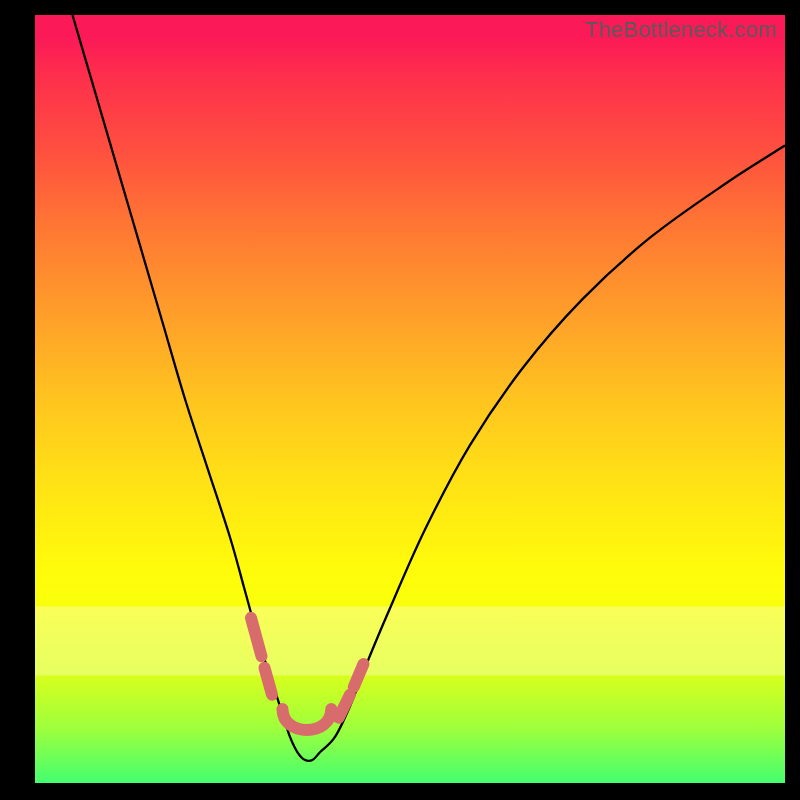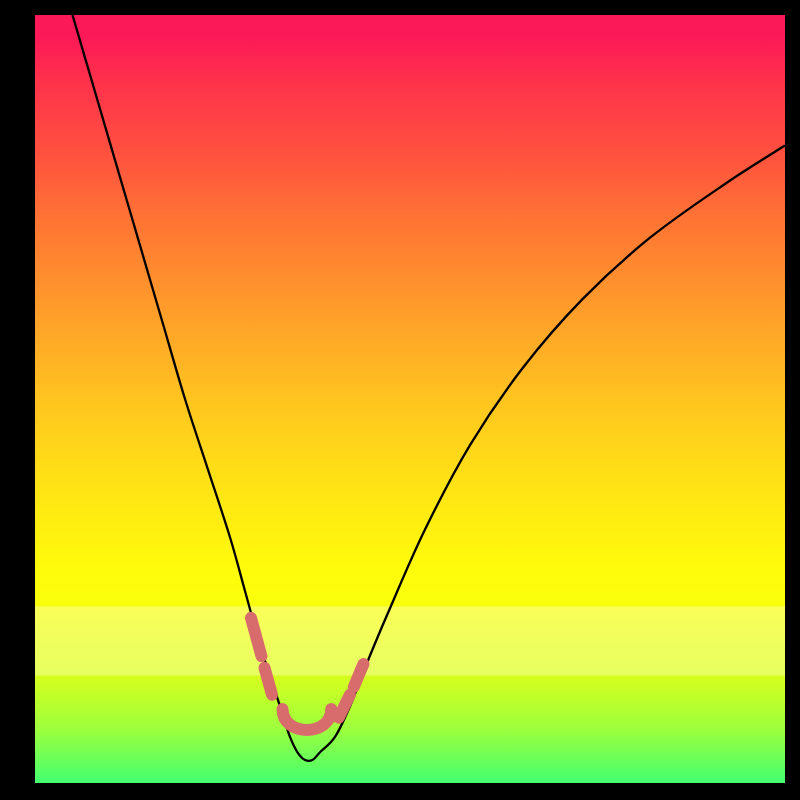--- a/index.html
+++ b/index.html
@@ -55,20 +55,21 @@
     left: 0; top: 0;
     width: 100%; height: 100%;
     overflow: visible;
   }
 </style>
 </head>
 <body>
 
 <div class="frame">
   <div class="plot">
+    <div class="watermark">TheBottleneck.com</div>
 
     <svg class="curves" viewBox="0 0 750 768" preserveAspectRatio="none">
       <g>
         <rect id="paleBand" x="0" width="750" fill="rgba(255,255,210,0.38)" y="591.36" height="69.12"></rect>
       </g>
       <path id="mainCurve" fill="none" stroke="#000" stroke-width="2.3" d="M 37.5,0 C 41.25,12.799999999999992 52.5,51.199999999999974 60,76.79999999999995 C 67.5,102.39999999999993 75,127.99999999999989 82.5,153.5999999999999 C 90,179.19999999999993 97.50000000000001,204.80000000000007 105.00000000000001,230.4000000000001 C 112.50000000000001,256.0000000000001 120.00000000000001,281.6000000000001 127.50000000000001,307.20000000000005 C 135,332.8 142.5,359.68 150,384 C 157.5,408.32 165,430.08 172.5,453.12 C 180,476.16 188.75,501.76 195,522.24 C 201.25,542.72 205.00000000000003,558.08 210.00000000000003,576 C 215.00000000000003,593.92 220,613.12 225,629.76 C 230,646.4 236.25,664.32 240,675.84 C 243.75,687.36 245,691.2 247.5,698.88 C 250,706.56 252.50000000000003,715.52 255.00000000000003,721.92 C 257.5,728.3199999999999 260,733.4399999999999 262.5,737.28 C 265,741.12 267.5,743.6800000000001 270,744.96 C 272.5,746.24 275,746.24 277.5,744.96 C 280,743.6800000000001 281.25,741.12 285,737.28 C 288.75,733.4399999999999 295,729.5999999999999 300,721.92 C 305,714.24 310,702.72 315,691.2 C 320,679.6800000000001 323.75,668.16 330,652.8 C 336.25,637.4399999999999 342.5,622.0799999999999 352.5,599.04 C 362.5,576 376.25,542.7199999999999 390,514.56 C 403.75,486.4 418.74999999999994,456.96 434.99999999999994,430.08 C 451.24999999999994,403.2 468.75,377.59999999999997 487.5,353.28 C 506.25,328.96 526.25,305.91999999999996 547.5,284.15999999999997 C 568.75,262.4 591.25,241.92000000000002 615,222.72000000000003 C 638.75,203.52000000000004 667.5,184.32000000000002 690,168.96000000000004 C 712.5,153.60000000000005 740,136.96000000000006 750,130.56000000000006"></path>
       <g id="accentGroup" fill="none" stroke="#d86c6c" stroke-width="12" stroke-linecap="round">
           <path d="M 216.00000000000003,602.88 L 226.5,641.28"></path>
           <path d="M 229.5,652.8 L 237,679.68"></path>
           <path d="M 247.5,693.92 C 247.5,721.92 296.25,721.92 296.25,693.92"></path>

